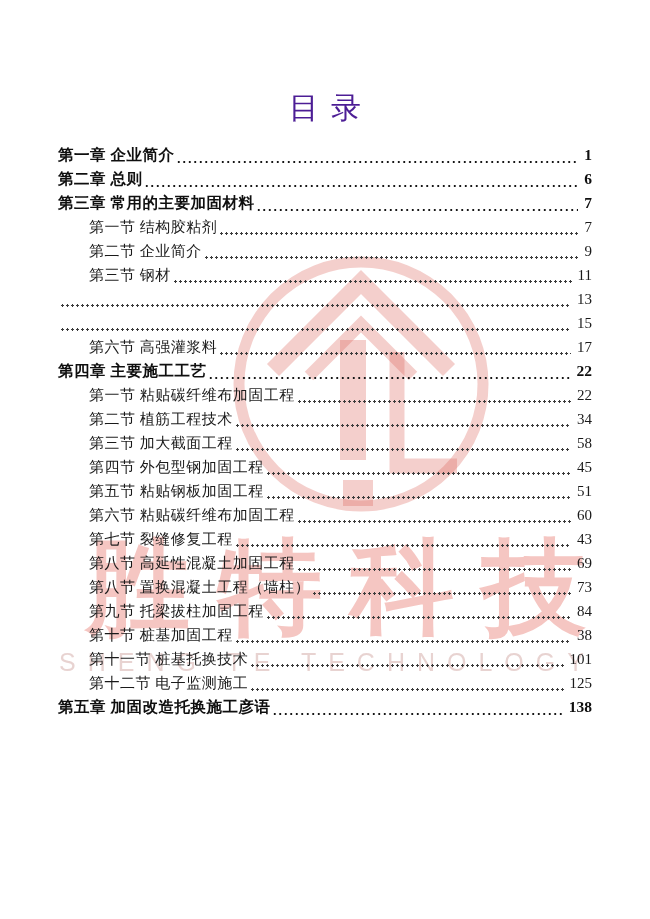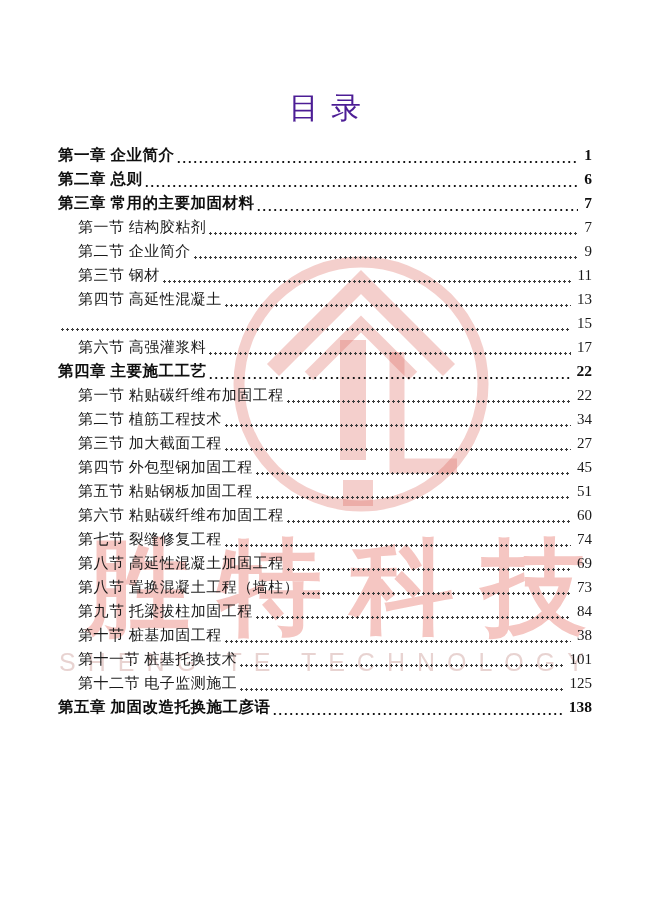--- a/index.html
+++ b/index.html
@@ -75,21 +75,21 @@
     padding: 0 58px 0 58px;
   }
   .row {
     display: flex;
     align-items: center;
     height: 24px;
     font-size: 15px;
     line-height: 24px;
     white-space: nowrap;
   }
-  .row.section .label { margin-left: 20px; }
+  .row.section .label { margin-left: 31px; }
   .row.chapter { font-weight: 700; font-size: 15.5px; color: #0f0f0f; }
   .label { flex: 0 0 auto; letter-spacing: 0.5px; }
   .leader {
     flex: 1 1 auto;
     align-self: stretch;
     margin-left: 2px;
     background-image: radial-gradient(circle, #3a3a3a 1.05px, rgba(0,0,0,0) 1.2px);
     background-size: 5px 5px;
     background-repeat: repeat-x;
     background-position: left bottom 3px;
@@ -168,21 +168,20 @@
     <span class="pagenum">9</span>
   </div>
 
   <div class="row section">
     <span class="label">第三节 钢材</span>
     <span class="leader"></span>
     <span class="pagenum">11</span>
   </div>
 
   <div class="row section">
-    <span class="label">第四节 高延性混凝土</span>
     <span class="leader"></span>
     <span class="pagenum">13</span>
   </div>
 
   <div class="row section">
     <span class="leader"></span>
     <span class="pagenum">15</span>
   </div>
 
   <div class="row section">
@@ -205,21 +204,21 @@
 
   <div class="row section">
     <span class="label">第二节 植筋工程技术</span>
     <span class="leader"></span>
     <span class="pagenum">34</span>
   </div>
 
   <div class="row section">
     <span class="label">第三节 加大截面工程</span>
     <span class="leader"></span>
-    <span class="pagenum">27</span>
+    <span class="pagenum">58</span>
   </div>
 
   <div class="row section">
     <span class="label">第四节 外包型钢加固工程</span>
     <span class="leader"></span>
     <span class="pagenum">45</span>
   </div>
 
   <div class="row section">
     <span class="label">第五节 粘贴钢板加固工程</span>
@@ -229,21 +228,21 @@
 
   <div class="row section">
     <span class="label">第六节 粘贴碳纤维布加固工程</span>
     <span class="leader"></span>
     <span class="pagenum">60</span>
   </div>
 
   <div class="row section">
     <span class="label">第七节 裂缝修复工程</span>
     <span class="leader"></span>
-    <span class="pagenum">74</span>
+    <span class="pagenum">43</span>
   </div>
 
   <div class="row section">
     <span class="label">第八节 高延性混凝土加固工程</span>
     <span class="leader"></span>
     <span class="pagenum">69</span>
   </div>
 
   <div class="row section">
     <span class="label">第八节 置换混凝土工程（墙柱）</span>

